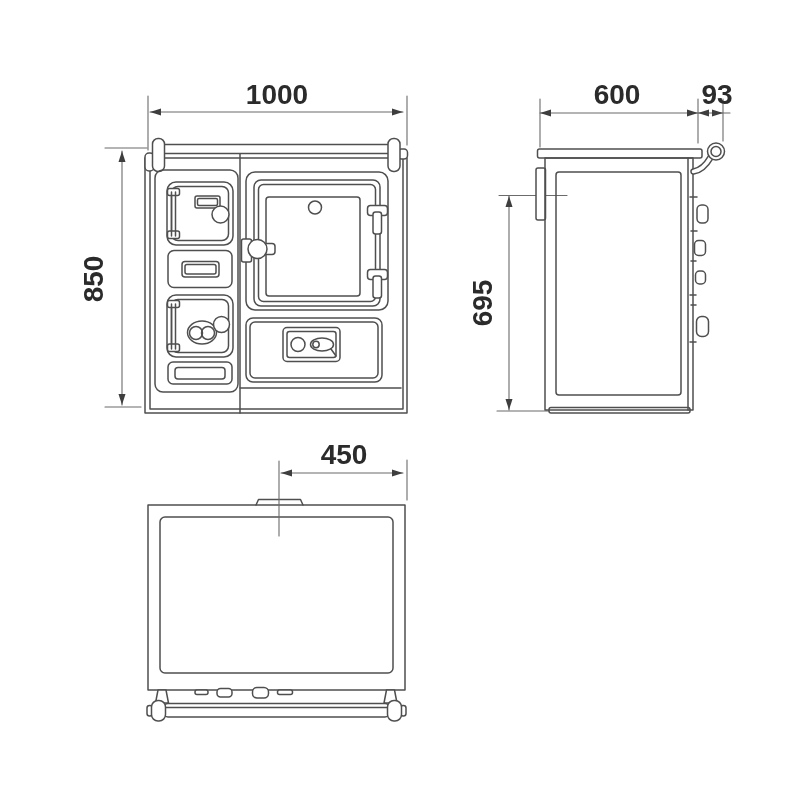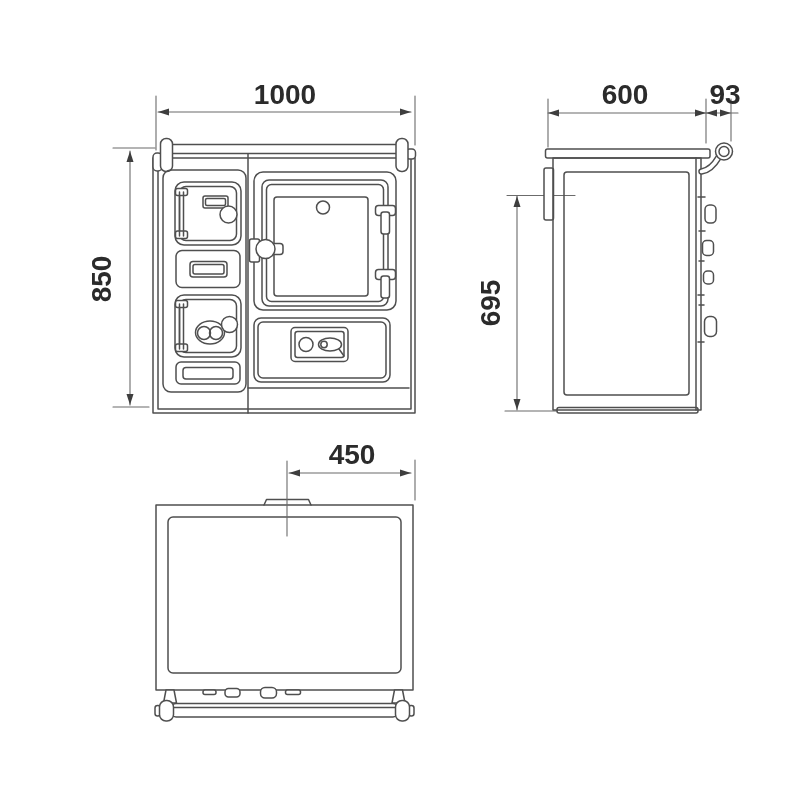--- a/index.html
+++ b/index.html
@@ -1,16 +1,16 @@
 <!DOCTYPE html>
 <html><head>
 <meta charset="utf-8">
 <style>
   html,body { margin:0; padding:0; background:#ffffff; }
-  .canvas { width:732px; height:800px; position:relative; background:#ffffff;padding-left:8px; }
+  .canvas { width:732px; height:800px; position:relative; background:#ffffff; }
   svg { display:block; }
   .s   { fill:none; stroke:#4f4f4f; stroke-width:1.5; stroke-linejoin:round; stroke-linecap:round; }
   .sw  { fill:#ffffff; stroke:#4f4f4f; stroke-width:1.5; stroke-linejoin:round; }
   .thin{ fill:none; stroke:#6b6b6b; stroke-width:1.1; stroke-linecap:round; }
   .arr { fill:#3e3e3e; stroke:none; }
   .dimtxt { font-family:"Liberation Sans", sans-serif; font-size:28px; font-weight:bold; fill:#2b2b2b; }
 </style>
 </head>
 <body>
 

